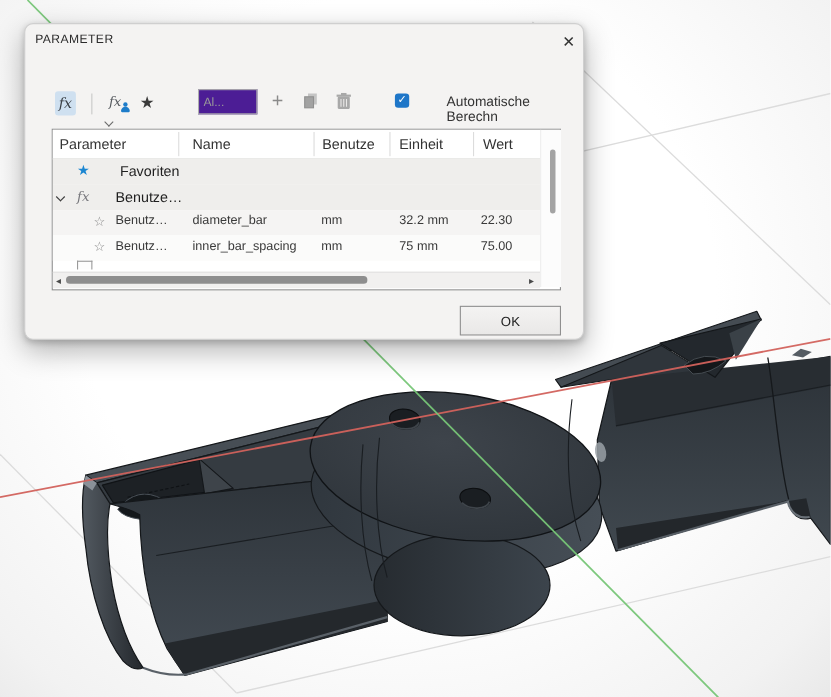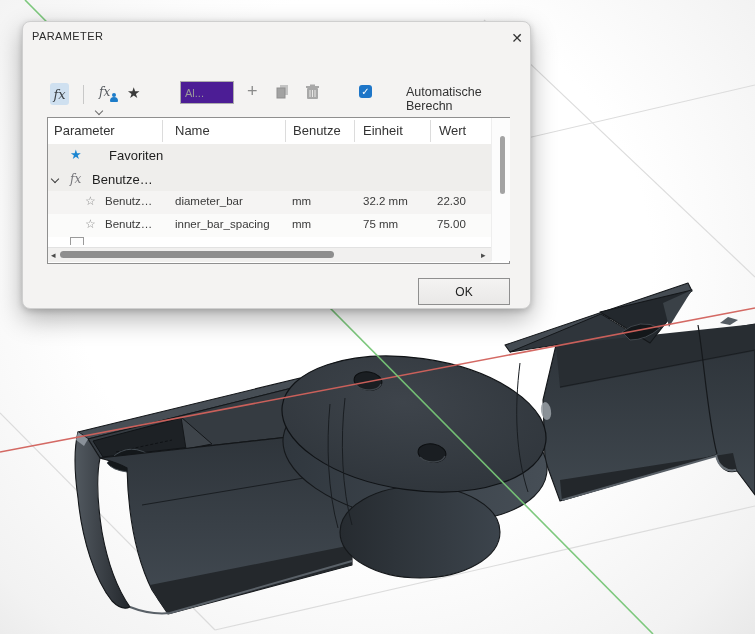--- a/index.html
+++ b/index.html
@@ -233,21 +233,21 @@
       </div>
 
       <div class="trow r-fav">
         <span class="cell bluestar" style="left:22px;top:3px">★</span>
         <span class="cell" style="left:61px">Favoriten</span>
       </div>
 
       <div class="trow r-grp">
         <span class="chev"></span>
         <span class="cell fxrow" style="left:22px">fx</span>
-        <span class="cell" style="left:44px">Benutze…</span>
+        <span class="cell" style="left:57px">Benutze…</span>
       </div>
 
       <div class="trow r-d1">
         <span class="cell graystar" style="left:37px;top:3px">☆</span>
         <span class="cell" style="left:57px">Benutz…</span>
         <span class="cell" style="left:127px">diameter_bar</span>
         <span class="cell" style="left:244px">mm</span>
         <span class="cell" style="left:315px">32.2 mm</span>
         <span class="cell" style="left:389px">22.30</span>
       </div>

